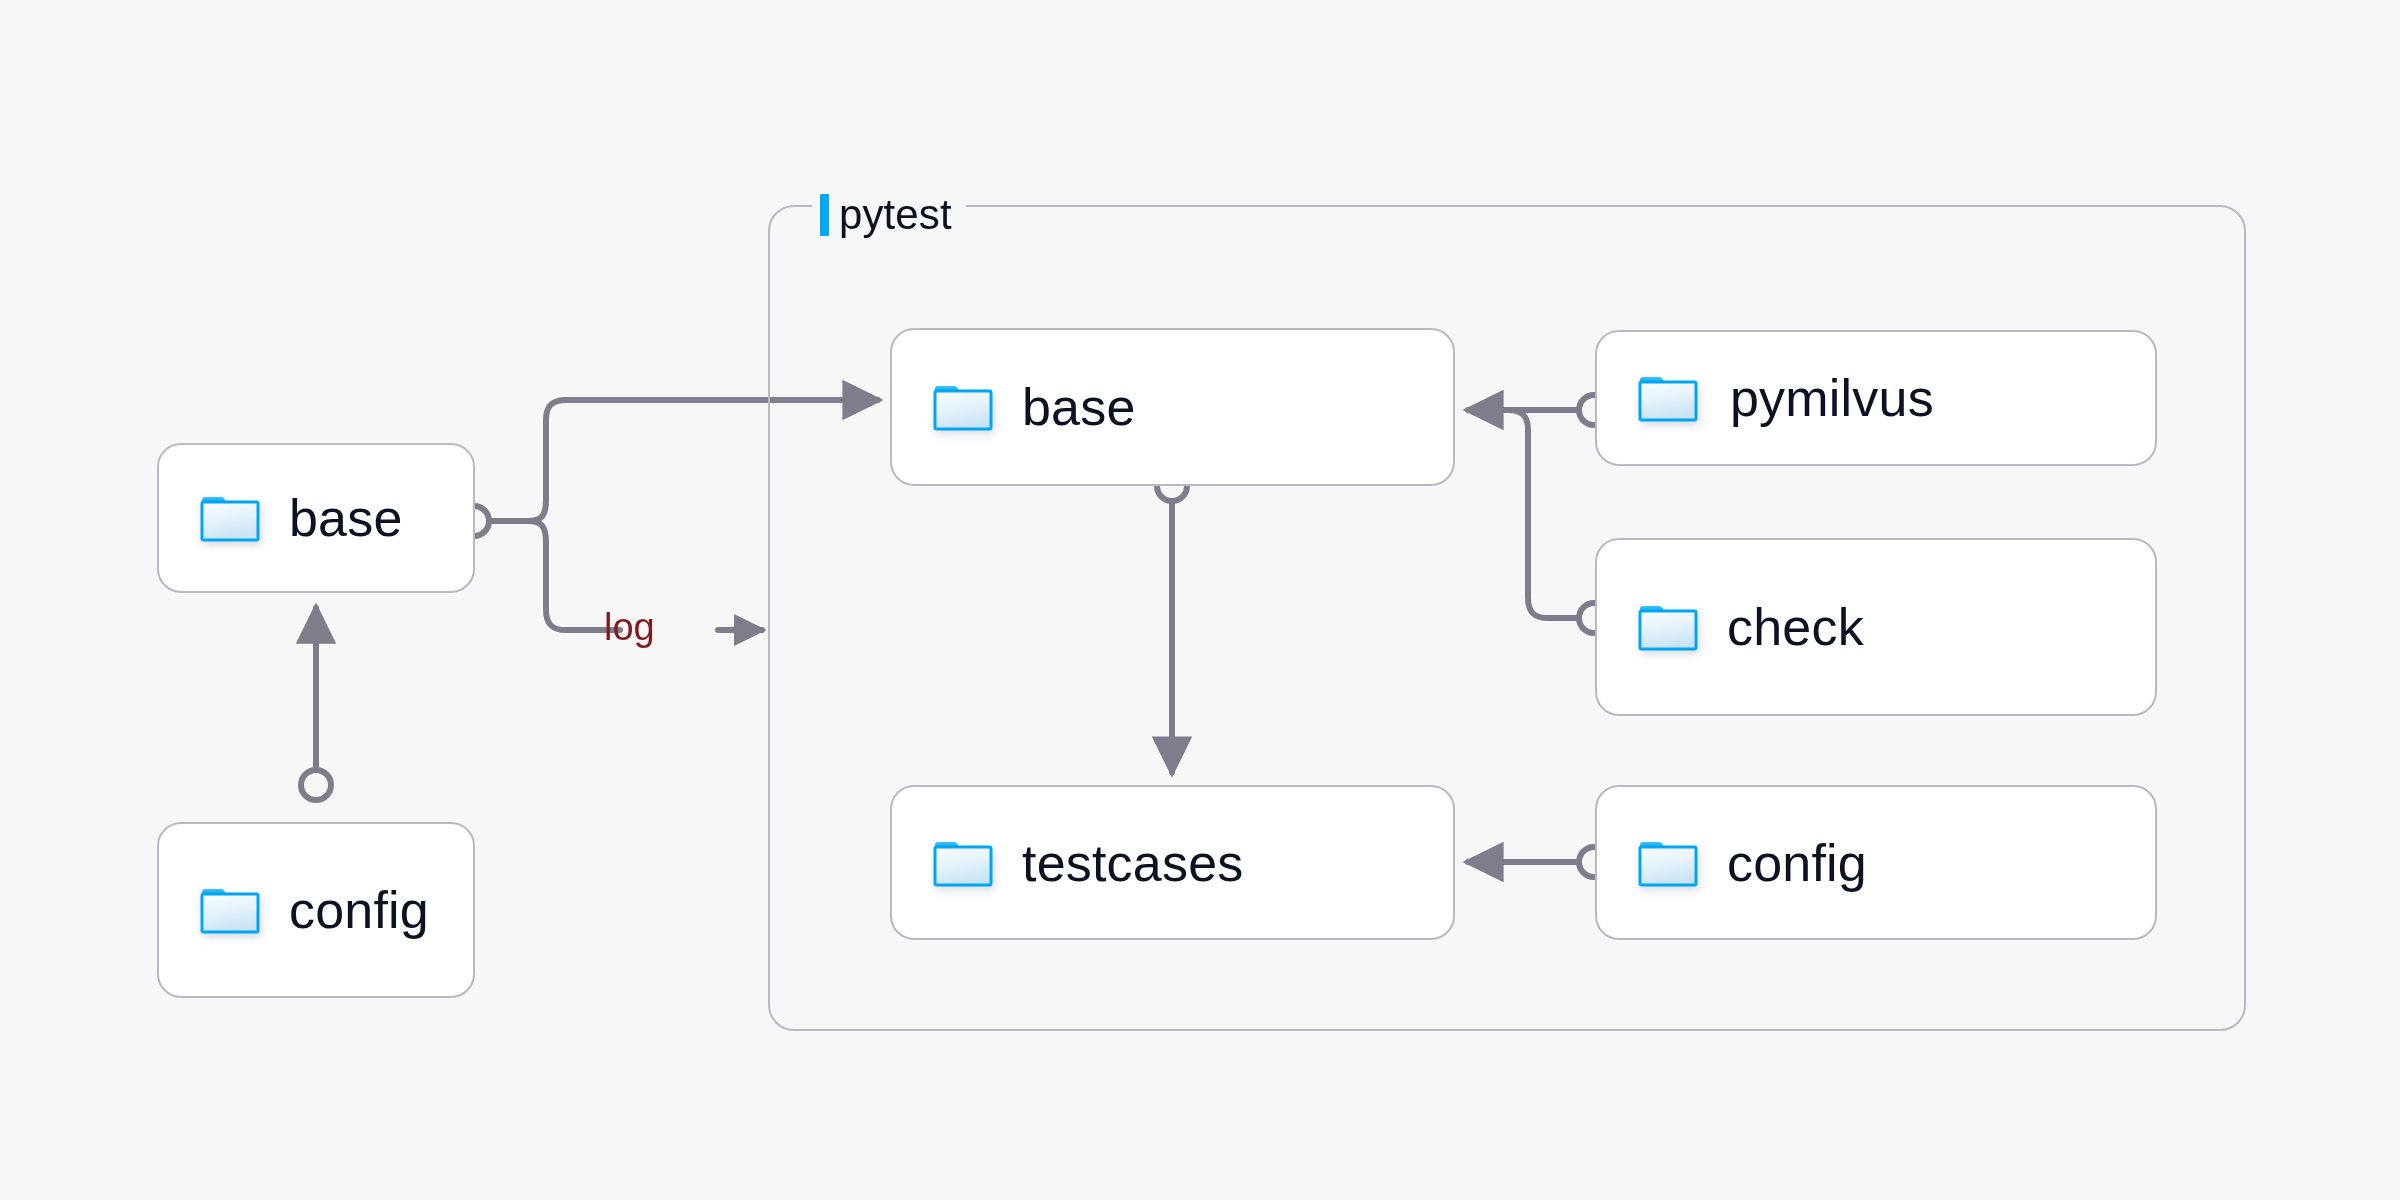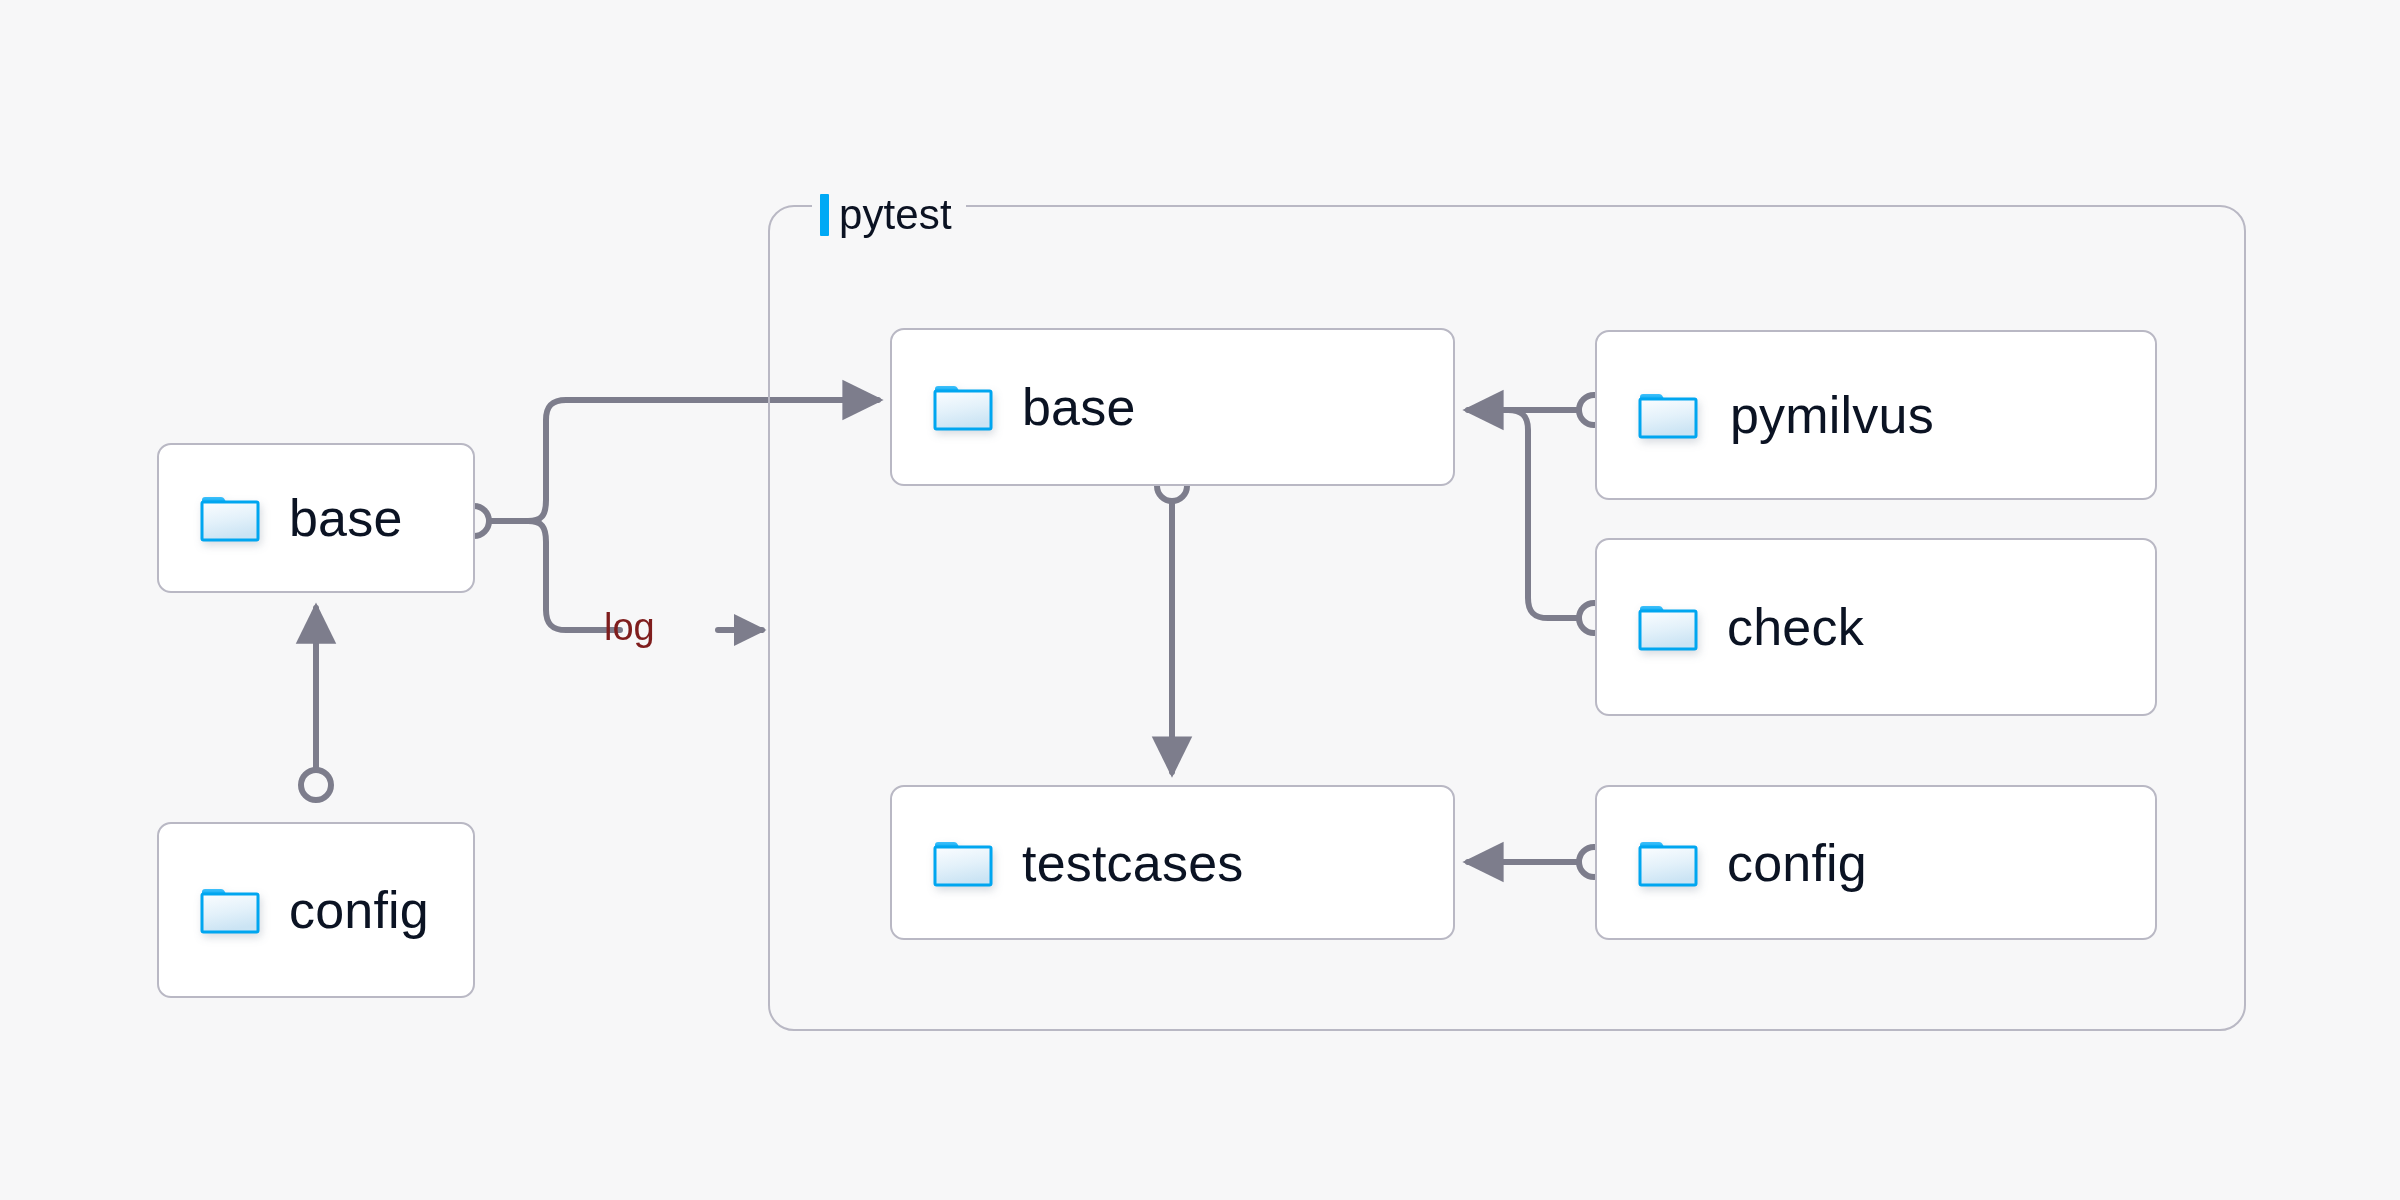--- a/index.html
+++ b/index.html
@@ -58,21 +58,21 @@
     letter-spacing: 0.1px;
     white-space: nowrap;
   }
 
   
   .node {
     position: absolute;
     box-sizing: border-box;
     background: #ffffff;
     border: 2px solid #b9b8c4;
-    border-radius: 14px;
+    border-radius: 24px;
     display: flex;
     align-items: center;
     padding-left: 40px;
     gap: 28px;
   }
   .node-label {
     font-size: 52px;
     color: #0b1323;
     letter-spacing: 0.2px;
     white-space: nowrap;
@@ -207,21 +207,21 @@
   <div class="node" style="left:890px; top:785px; width:565px; height:155px;">
     <span class="folder-icon">
       <svg viewBox="0 0 62 50" width="62" height="50">
         <path d="M3 11 L3 7 C3 5 4 4 6 4 L22 4 C24 4 25 5 26 7 L28 11 Z" fill="url(#folderTab)"></path>
         <rect x="3" y="9" width="56" height="38" rx="1.5" fill="url(#folderBody)" stroke="#00a6f0" stroke-width="3"></rect>
       </svg>
     </span>
     <span class="node-label">testcases</span>
   </div>
 
-  <div class="node" style="left:1595px; top:330px; width:562px; height:170px;gap:31px;">
+  <div class="node" style="left:1595px; top:330px; width:562px; height:136px;gap:31px;">
     <span class="folder-icon">
       <svg viewBox="0 0 62 50" width="62" height="50">
         <path d="M3 11 L3 7 C3 5 4 4 6 4 L22 4 C24 4 25 5 26 7 L28 11 Z" fill="url(#folderTab)"></path>
         <rect x="3" y="9" width="56" height="38" rx="1.5" fill="url(#folderBody)" stroke="#00a6f0" stroke-width="3"></rect>
       </svg>
     </span>
     <span class="node-label">pymilvus</span>
   </div>
 
   <div class="node" style="left:1595px; top:538px; width:562px; height:178px;">

